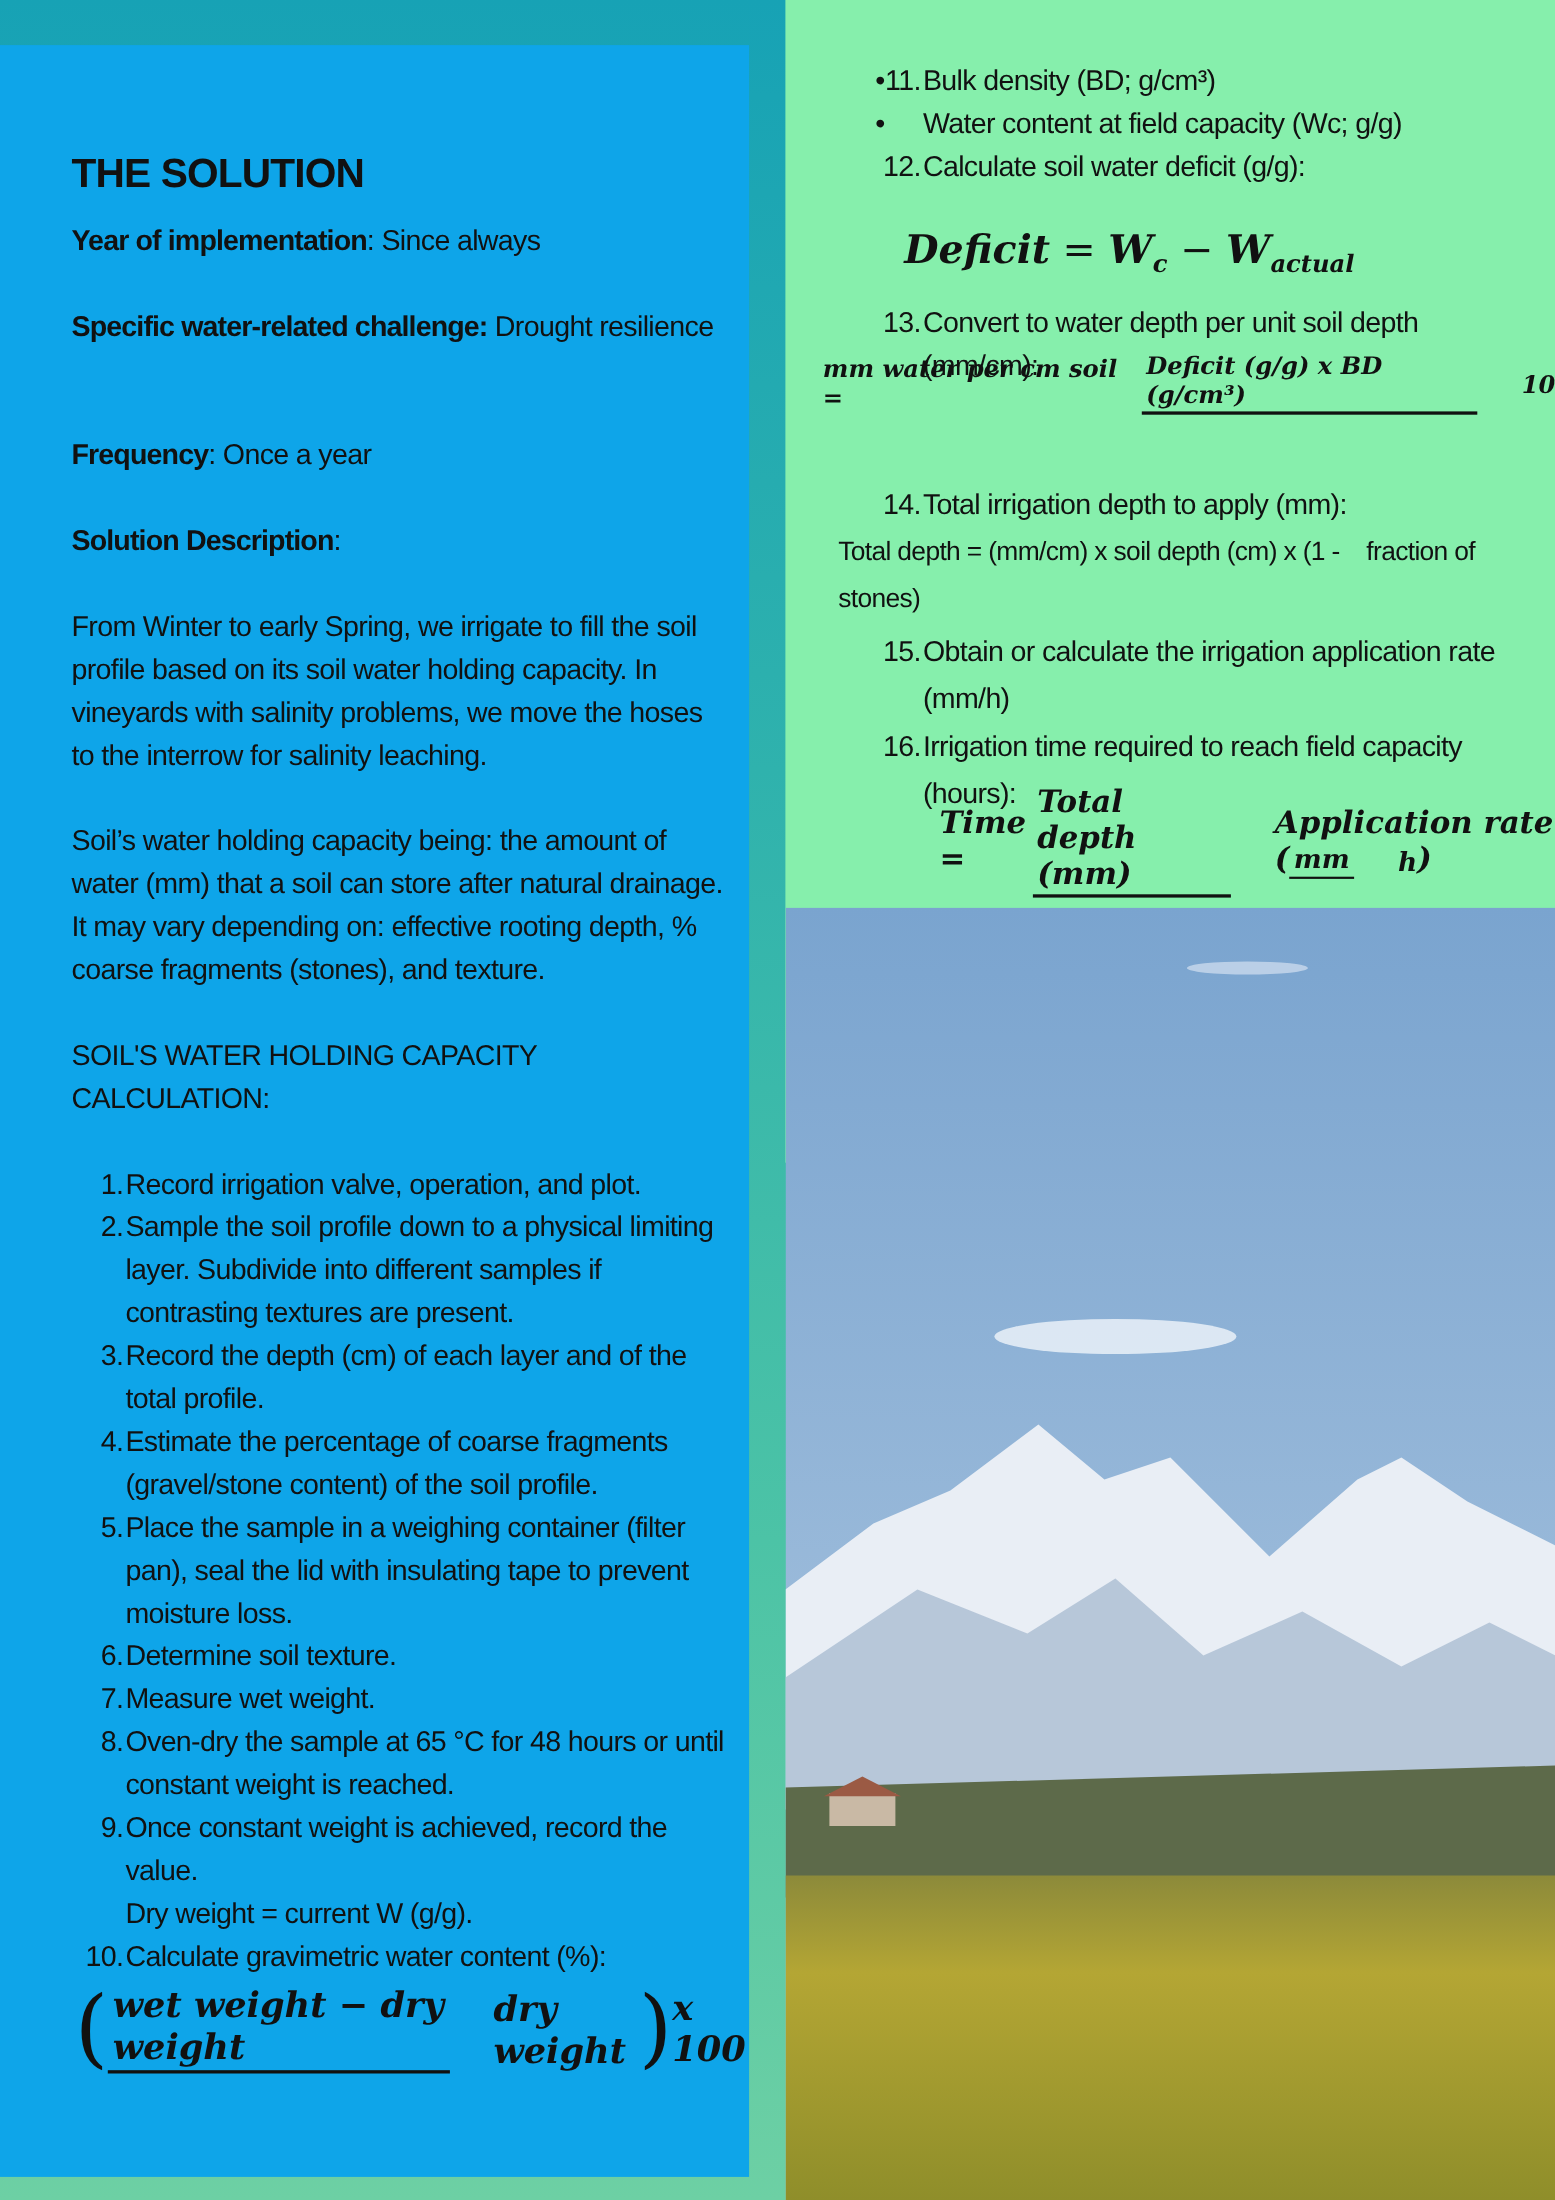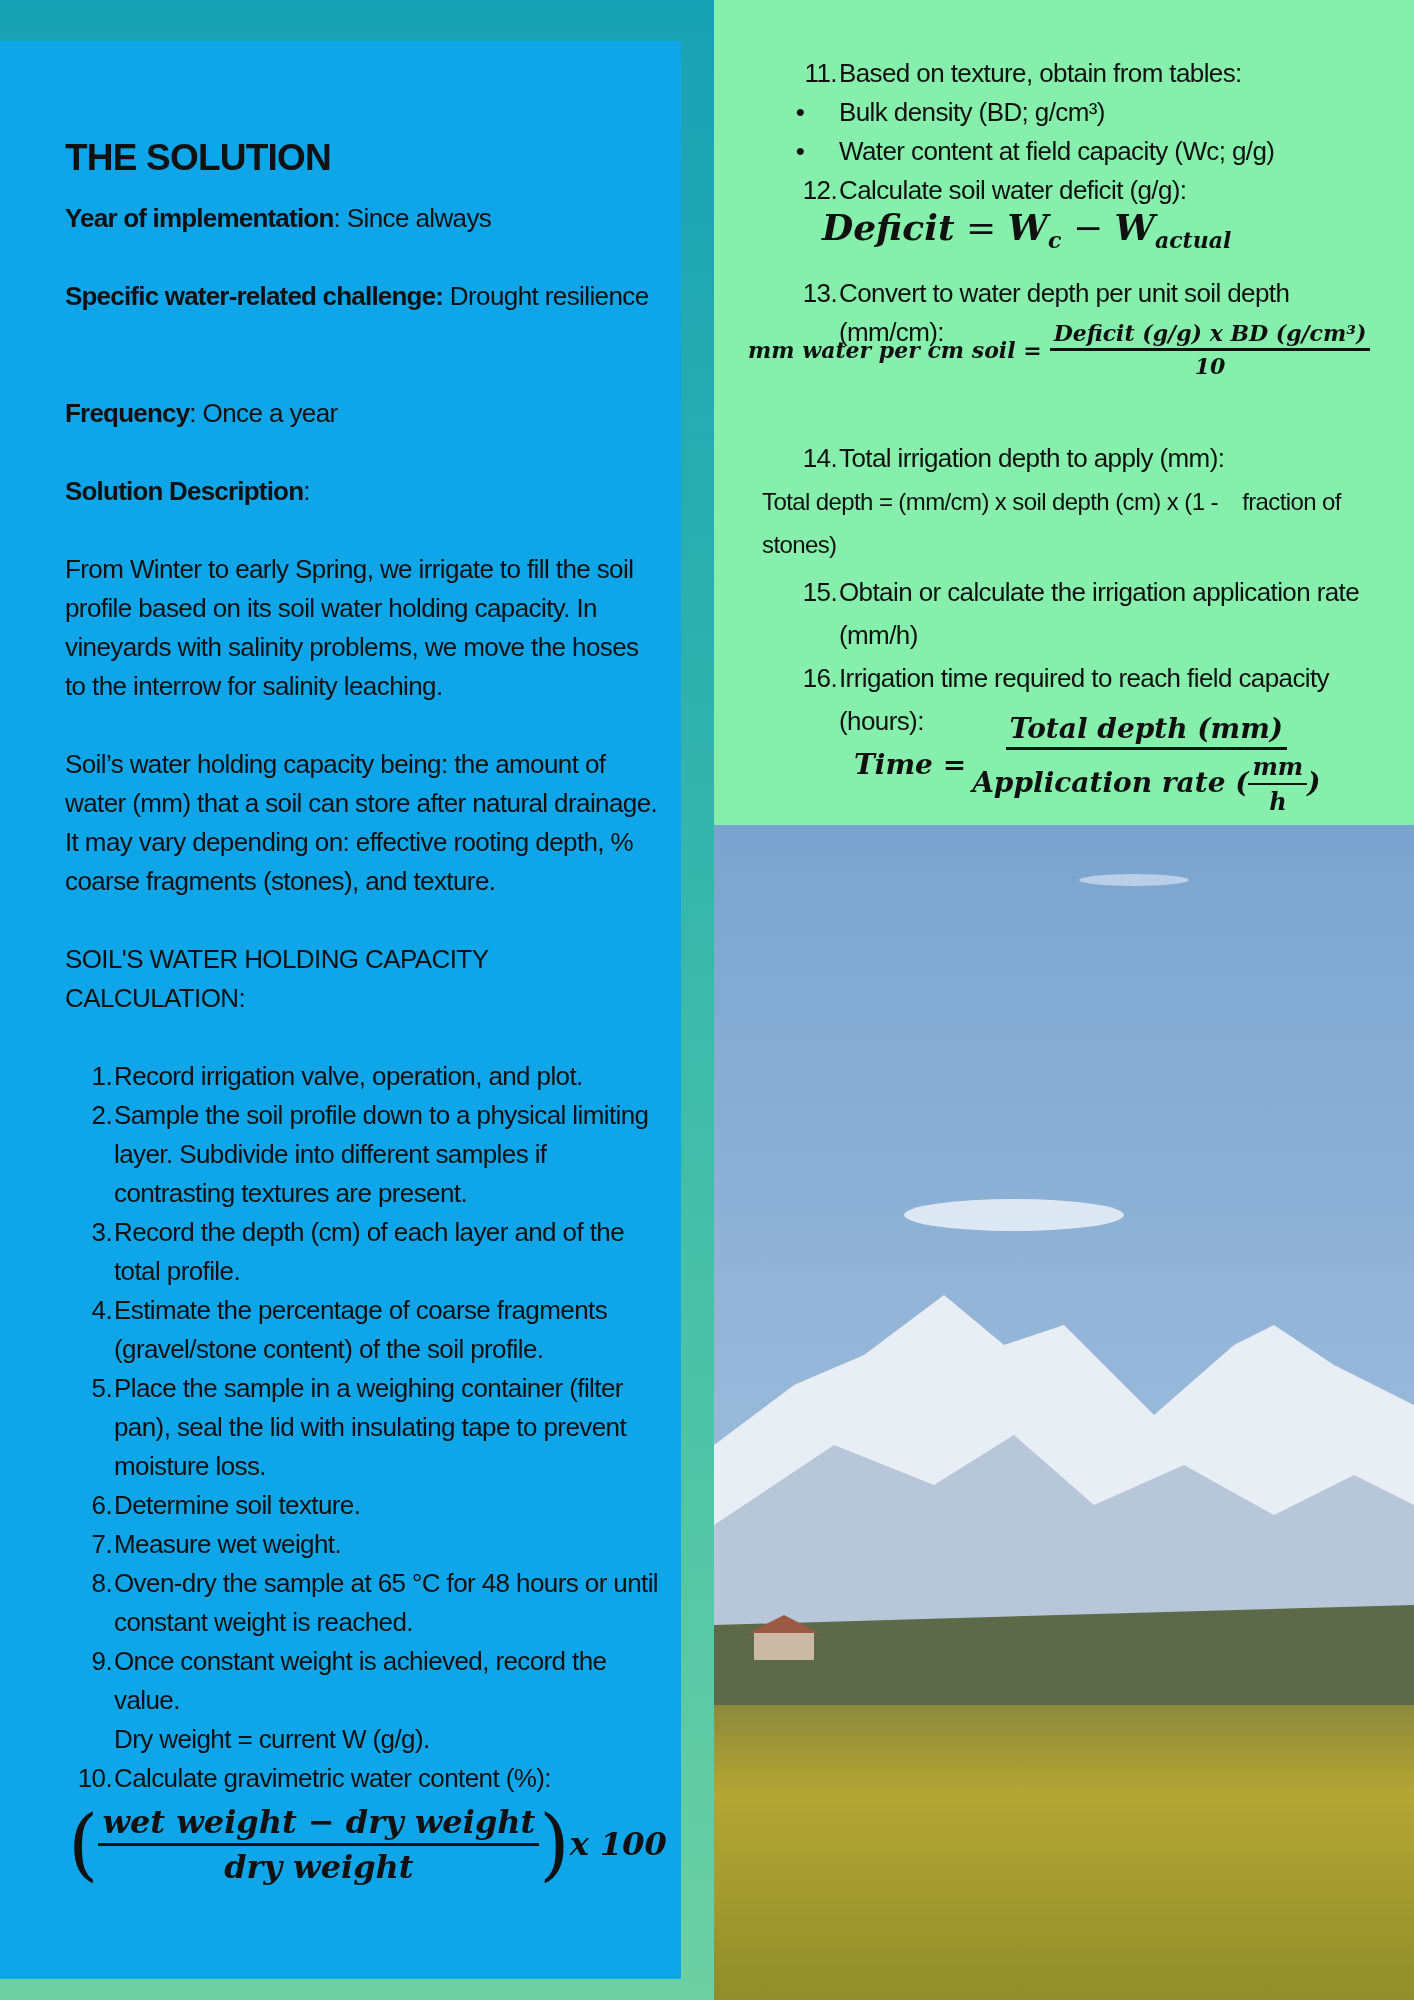--- a/index.html
+++ b/index.html
@@ -23,21 +23,21 @@
   }
   .txt { font-size: 26px; line-height: 39px; font-weight: 300; letter-spacing: -0.6px; }
   .title { position: absolute; left: 65px; top: 96px; font-size: 37px; font-weight: 700; letter-spacing: -0.8px; }
   .field { position: absolute; left: 65px; width: 600px; }
   .field b { font-weight: 700; letter-spacing: -0.8px; }
   .para { position: absolute; left: 65px; width: 600px; }
   ol.steps { list-style: none; margin: 0; padding: 0; }
   ol.steps li { position: relative; padding-left: 49px; }
   ol.steps li .num { position: absolute; left: 0; width: 47px; text-align: right; }
   .math { font-family: "DejaVu Serif", serif; font-weight: 700; font-style: italic; color: #111; }
-  .frac { display: inline-flex; flex-direction: column; align-items: center; vertical-align: middle; }
+  .frac { display: inline-flex; flex-direction: row; align-items: center; vertical-align: middle; gap: 40px; }
   .frac .n { border-bottom: 3px solid #111; padding: 0 4px 2px; }
   .frac .d { padding-top: 2px; }
   .bullets { list-style: none; margin: 0; padding: 0; }
   .bullets li { position: relative; padding-left: 49px; }
   .bullets li::before { content: "\2022"; position: absolute; left: 0; width: 20px; text-align: center; }
 </style>
 </head>
 <body>
 
 <div class="left-card">
@@ -81,21 +81,21 @@
         <span class="d">dry weight</span>
       </span>
     <span style="font-size:78px; font-weight:300; font-style:normal;">)</span>
     <span>x 100</span>
   </div>
 </div>
 
 <div class="right-card">
   <div class="txt" style="position:absolute; left:76px; top:54px; width:600px;">
     <ol class="steps">
-        <li><span class="num">11.</span><span>Based on texture, obtain from tables:</span></li>
+        <li><span class="num">11.</span></li>
       </ol>
     <ul class="bullets" style="margin-left:0">
       <li>Bulk density (BD; g/cm³)</li>
       <li>Water content at field capacity (Wc; g/g)</li>
     </ul>
     <ol class="steps">
         <li><span class="num">12.</span><span>Calculate soil water deficit (g/g):</span></li>
       </ol>
   </div>
 

